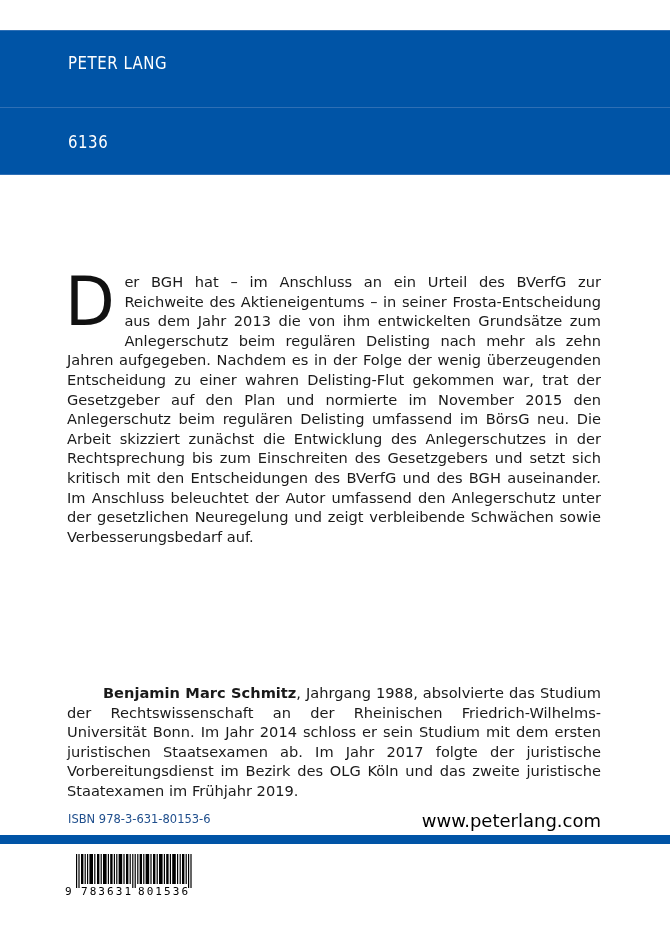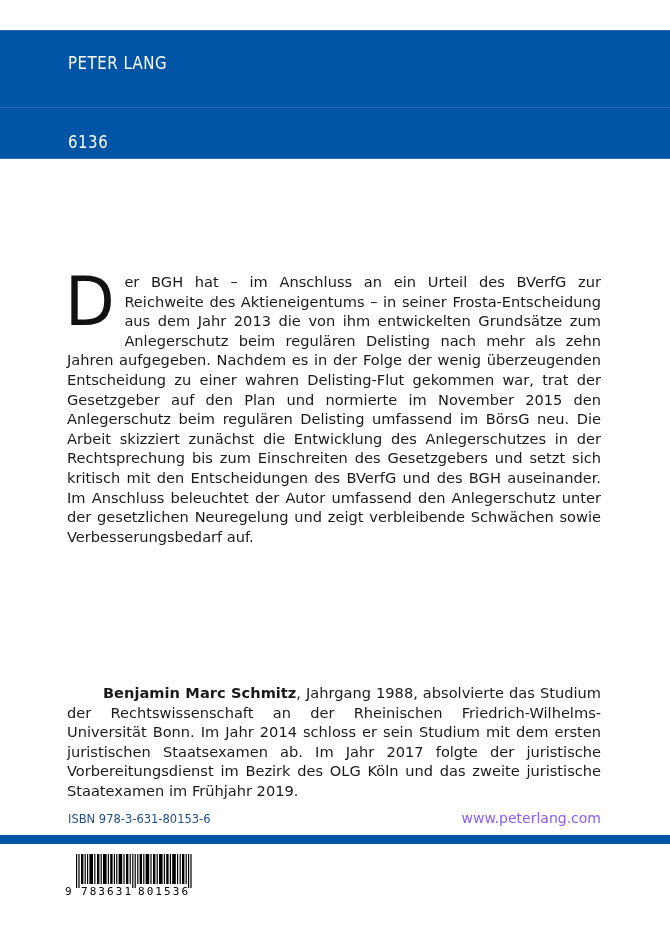--- a/index.html
+++ b/index.html
@@ -18,21 +18,21 @@
     .band {
       position: absolute;
       left: 0;
       width: 670px;
       background: #0054a6;
       border-top: 1px solid #2e6fb5;
       border-bottom: 1px solid #2e6fb5;
       box-sizing: border-box;
     }
     .band-publisher { top: 30px; height: 85px; }
-    .band-series { top: 107px; height: 52px; }
+    .band-series { top: 107px; height: 68px; }
     .band-text {
       position: absolute;
       left: 68px;
       color: #ffffff;
       font-family: "DejaVu Sans", sans-serif;
       font-size: 17px;
       letter-spacing: 0.6px;
       transform: scaleX(0.88);
       transform-origin: left center;
       white-space: nowrap;
@@ -80,22 +80,22 @@
       font-size: 12.5px;
       color: #1f4e8c;
       transform: scaleX(0.92);
       transform-origin: left center;
       white-space: nowrap;
     }
     .url {
       position: absolute;
       right: 69px;
       top: 810px;
-      font-size: 14px;
-      color: #8b5cf6;
+      font-size: 18px;
+      color: #000000;
       white-space: nowrap;
     }
     .footer-bar {
       position: absolute;
       left: 0;
       top: 835px;
       width: 670px;
       height: 9px;
       background: #0054a6;
     }

